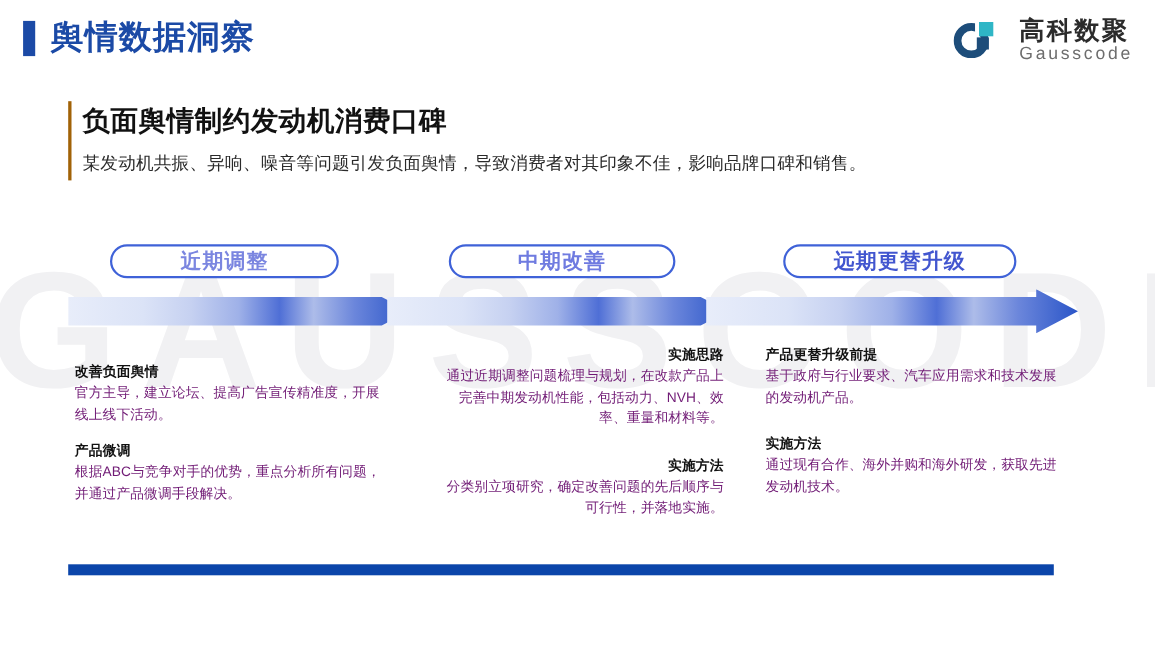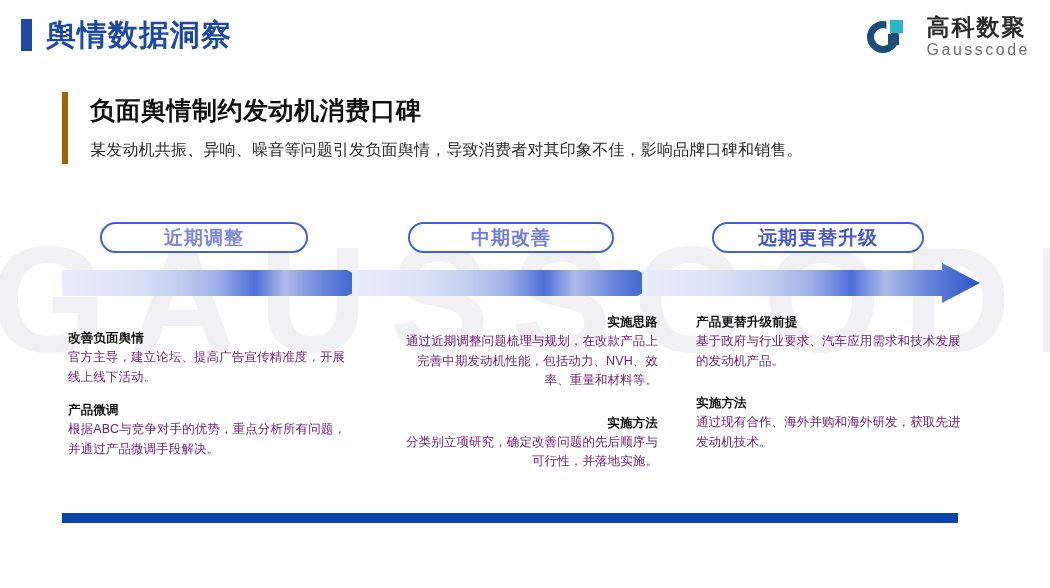--- a/index.html
+++ b/index.html
@@ -106,22 +106,22 @@
     letter-spacing: 2.5px;
     margin-top: 3px;
   }
 
   
   .titleblock {
     position: absolute;
     left: 62px; top: 92px;
     width: 900px;
     z-index: 3;
-    padding-left: 22px;
-    border-left: 6px solid #a16207;
+    padding-left: 10px;
+    border-left: 3px solid #a16207;
   }
   .headline {
     font-size: 25px;
     font-weight: 700;
     color: #111111;
     line-height: 36px;
     letter-spacing: 0.5px;
   }
   .subline {
     margin-top: 8px;

